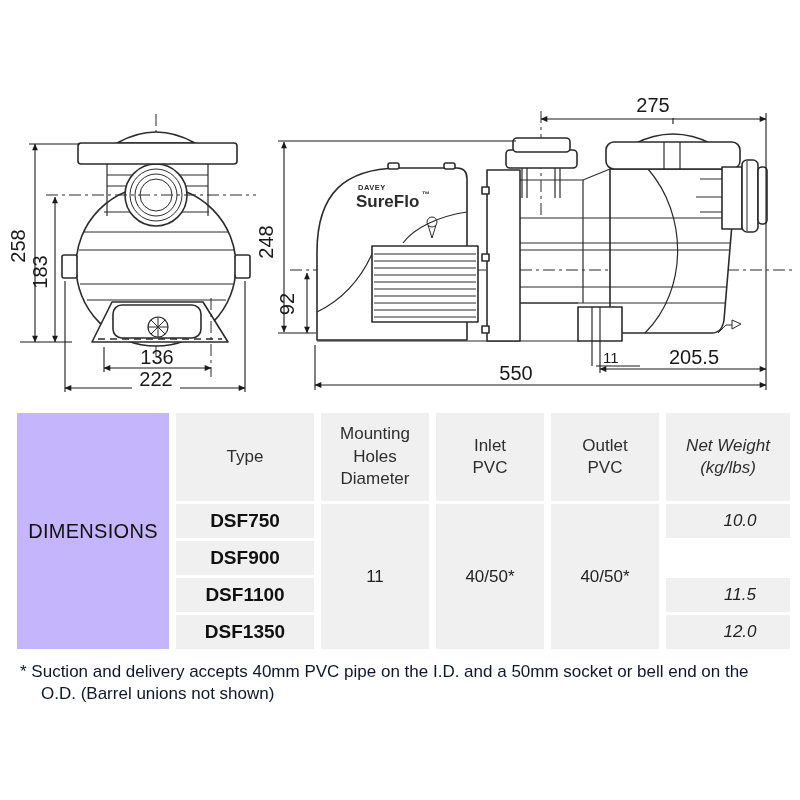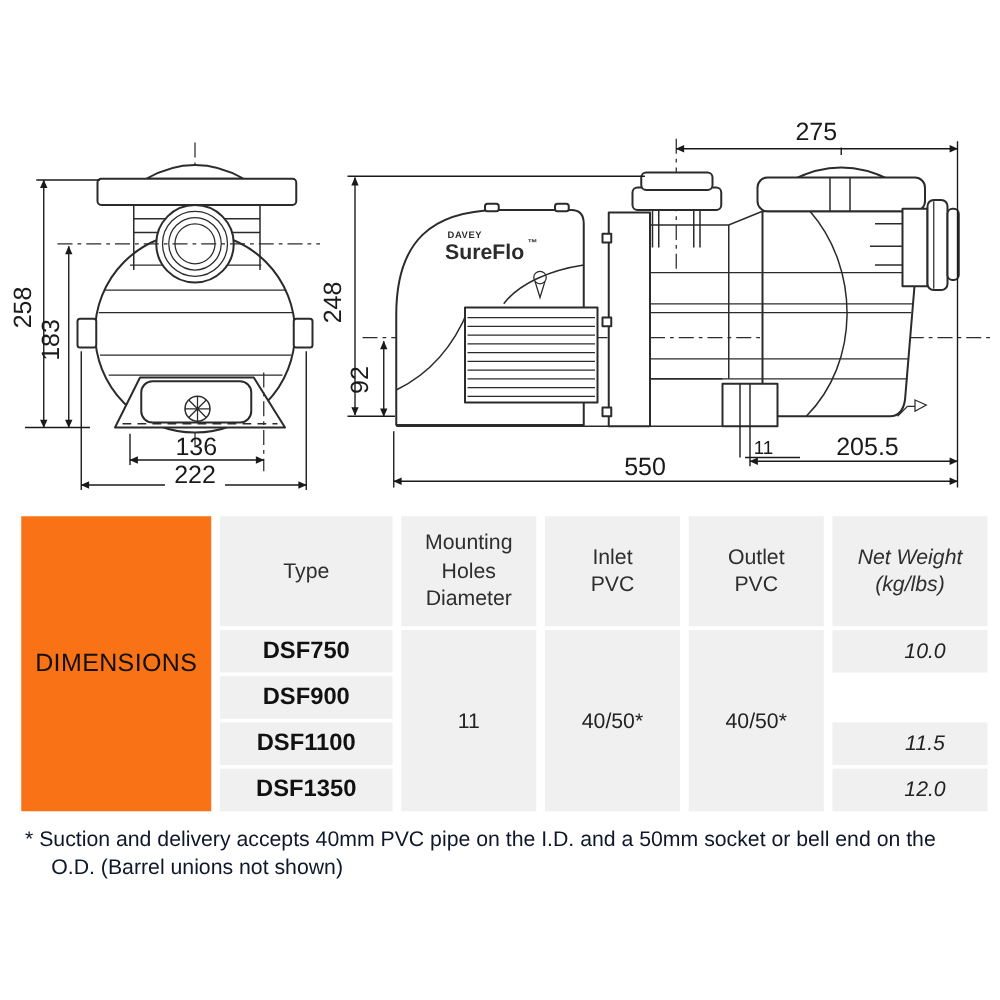--- a/index.html
+++ b/index.html
@@ -29,21 +29,21 @@
     display:grid;
     grid-template-columns:152px 138px 108px 108px 108px 124px;
     grid-template-rows:88px 34px 34px 34px 34px;
     column-gap:7px; row-gap:3px;
   }
   .cell {
     background:#f0f0f0; display:flex; align-items:center; justify-content:center;
     text-align:center; color:#2e2e2e;
   }
   .ylabel {
-    background:#f97316; grid-column:1; grid-row:1 / span 5;
+    background:#c4b5fd; grid-column:1; grid-row:1 / span 5;
     font-size:20px; color:#111111; letter-spacing:.3px;
   }
   .head    { font-size:17px; line-height:1.32; white-space:pre-line; grid-row:1; }
   .c2 { grid-column:2; } .c3 { grid-column:3; } .c4 { grid-column:4; }
   .c5 { grid-column:5; } .c6 { grid-column:6;font-style:italic; }
   .r1 { grid-row:2; } .r2 { grid-row:3; } .r3 { grid-row:4; } .r4 { grid-row:5; }
   .typecell { font-weight:bold; font-size:19px; color:#111111; }
   .valcell  { font-size:17px; color:#222222;padding-left:24px; }
   .merged   { grid-row:2 / span 4; font-size:17px; color:#222222; }
 

